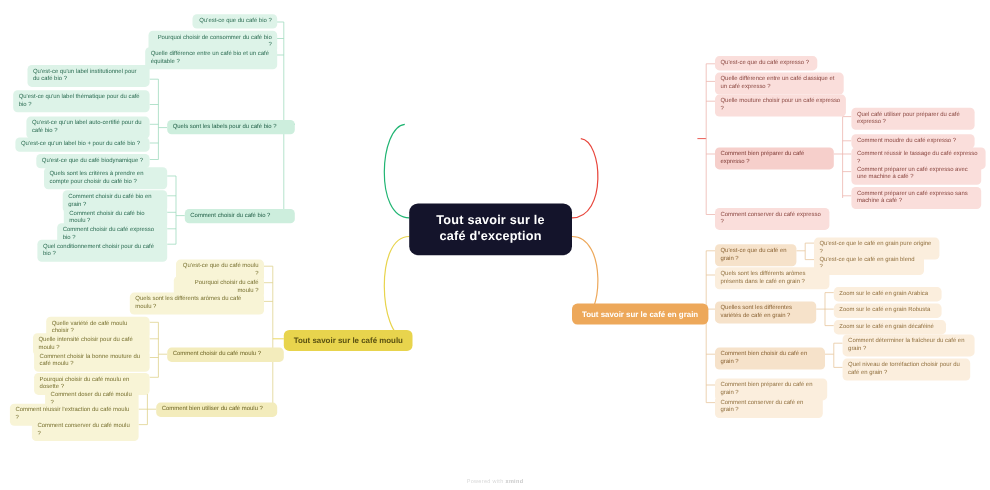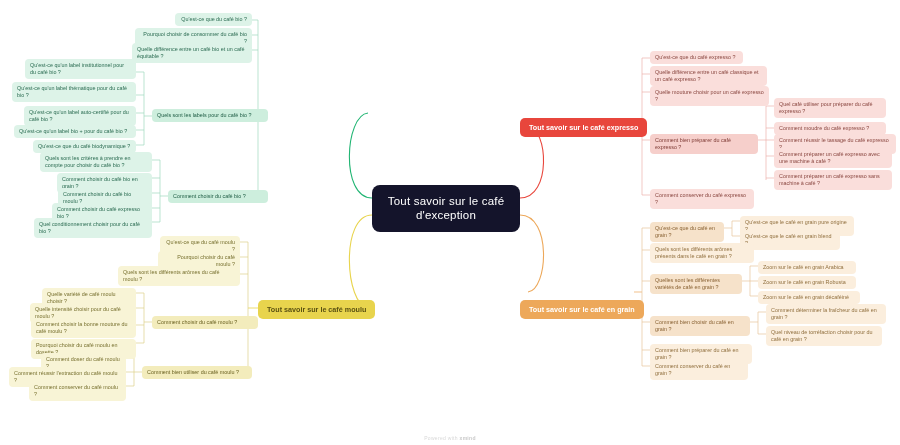--- a/index.html
+++ b/index.html
@@ -12,21 +12,21 @@
   svg.links{position:absolute;left:0;top:0;width:900px;height:445px;pointer-events:none;}
 
   .node{position:absolute;box-sizing:border-box;border-radius:4px;
         line-height:1.25;}
   .leaf{font-size:5.4px;padding:3px 5px;}
   .mid{font-size:5.4px;padding:3px 5px;}
 
   
   .central{
     background:#14142b;color:#ffffff;border-radius:8px;
-    font-size:11.5px;font-weight:normal;text-align:center;
+    font-size:11.5px;font-weight:bold;text-align:center;
     padding:9px 12px;letter-spacing:.2px;
   }
 
   
   .branch{border-radius:5px;color:#ffffff;font-size:7.2px;
           font-weight:bold;padding:5px 9px;white-space:nowrap;}
   .branch.green{background:#21b573;}
   .branch.red{background:#e8463c;}
   .branch.yellow{background:#e8d44d;color:#5a5112;}
   .branch.orange{background:#eda85a;color:#ffffff;}
@@ -163,21 +163,20 @@
   <div class="node g-leaf leaf" style="left:14px;top:125px;width:122px;">Qu'est-ce qu'un label bio + pour du café bio ?</div>
   <div class="node g-leaf leaf" style="left:33px;top:140px;width:103px;">Qu'est-ce que du café biodynamique ?</div>
 
   <div class="node g-mid mid" style="left:168px;top:190px;width:100px;">Comment choisir du café bio ?</div>
   <div class="node g-leaf leaf" style="left:40px;top:152px;width:112px;">Quels sont les critères à prendre en compte pour choisir du café bio ?</div>
   <div class="node g-leaf leaf" style="left:57px;top:173px;width:95px;">Comment choisir du café bio en grain ?</div>
   <div class="node g-leaf leaf" style="left:58px;top:188px;width:94px;">Comment choisir du café bio moulu ?</div>
   <div class="node g-leaf leaf" style="left:52px;top:203px;width:100px;">Comment choisir du café expresso bio ?</div>
   <div class="node g-leaf leaf" style="left:34px;top:218px;width:118px;">Quel conditionnement choisir pour du café bio ?</div>
 
-  <div class="node branch red" style="left:520px;top:118px;">Tout savoir sur le café expresso</div>
 
   <div class="node r-leaf leaf" style="left:650px;top:51px;width:93px;">Qu'est-ce que du café expresso ?</div>
   <div class="node r-leaf leaf" style="left:650px;top:66px;width:117px;">Quelle différence entre un café classique et un café expresso ?</div>
   <div class="node r-leaf leaf" style="left:650px;top:86px;width:119px;">Quelle mouture choisir pour un café expresso ?</div>
 
   <div class="node r-mid mid" style="left:650px;top:134px;width:108px;">Comment bien préparer du café expresso ?</div>
   <div class="node r-leaf leaf" style="left:774px;top:98px;width:112px;">Quel café utiliser pour préparer du café expresso ?</div>
   <div class="node r-leaf leaf" style="left:774px;top:122px;width:112px;">Comment moudre du café expresso ?</div>
   <div class="node r-leaf leaf" style="left:774px;top:134px;width:122px;">Comment réussir le tassage du café expresso ?</div>
   <div class="node r-leaf leaf" style="left:774px;top:148px;width:118px;">Comment préparer un café expresso avec une machine à café ?</div>
@@ -195,21 +194,21 @@
   <div class="node y-leaf leaf" style="left:42px;top:288px;width:94px;">Quelle variété de café moulu choisir ?</div>
   <div class="node y-leaf leaf" style="left:30px;top:303px;width:106px;">Quelle intensité choisir pour du café moulu ?</div>
   <div class="node y-leaf leaf" style="left:31px;top:318px;width:105px;">Comment choisir la bonne mouture du café moulu ?</div>
   <div class="node y-leaf leaf" style="left:31px;top:339px;width:105px;">Pourquoi choisir du café moulu en dosette ?</div>
 
   <div class="node y-mid mid" style="left:142px;top:366px;width:110px;">Comment bien utiliser du café moulu ?</div>
   <div class="node y-leaf leaf" style="left:41px;top:353px;width:85px;">Comment doser du café moulu ?</div>
   <div class="node y-leaf leaf" style="left:9px;top:367px;width:117px;">Comment réussir l'extraction du café moulu ?</div>
   <div class="node y-leaf leaf" style="left:29px;top:381px;width:97px;">Comment conserver du café moulu ?</div>
 
-  <div class="node branch orange" style="left:520px;top:300px;text-align:right;">Tout savoir sur le café en grain</div>
+  <div class="node branch orange" style="left:520px;top:276px;text-align:right;">Tout savoir sur le café en grain</div>
 
   <div class="node o-mid mid" style="left:650px;top:222px;width:74px;">Qu'est-ce que du café en grain ?</div>
   <div class="node o-leaf leaf" style="left:740px;top:216px;width:114px;">Qu'est-ce que le café en grain pure origine ?</div>
   <div class="node o-leaf leaf" style="left:740px;top:230px;width:100px;">Qu'est-ce que le café en grain blend ?</div>
 
   <div class="node o-leaf leaf" style="left:650px;top:243px;width:104px;">Quels sont les différents arômes présents dans le café en grain ?</div>
 
   <div class="node o-mid mid" style="left:650px;top:274px;width:92px;">Quelles sont les différentes variétés de café en grain ?</div>
   <div class="node o-leaf leaf" style="left:758px;top:261px;width:98px;">Zoom sur le café en grain Arabica</div>
   <div class="node o-leaf leaf" style="left:758px;top:276px;width:98px;">Zoom sur le café en grain Robusta</div>

